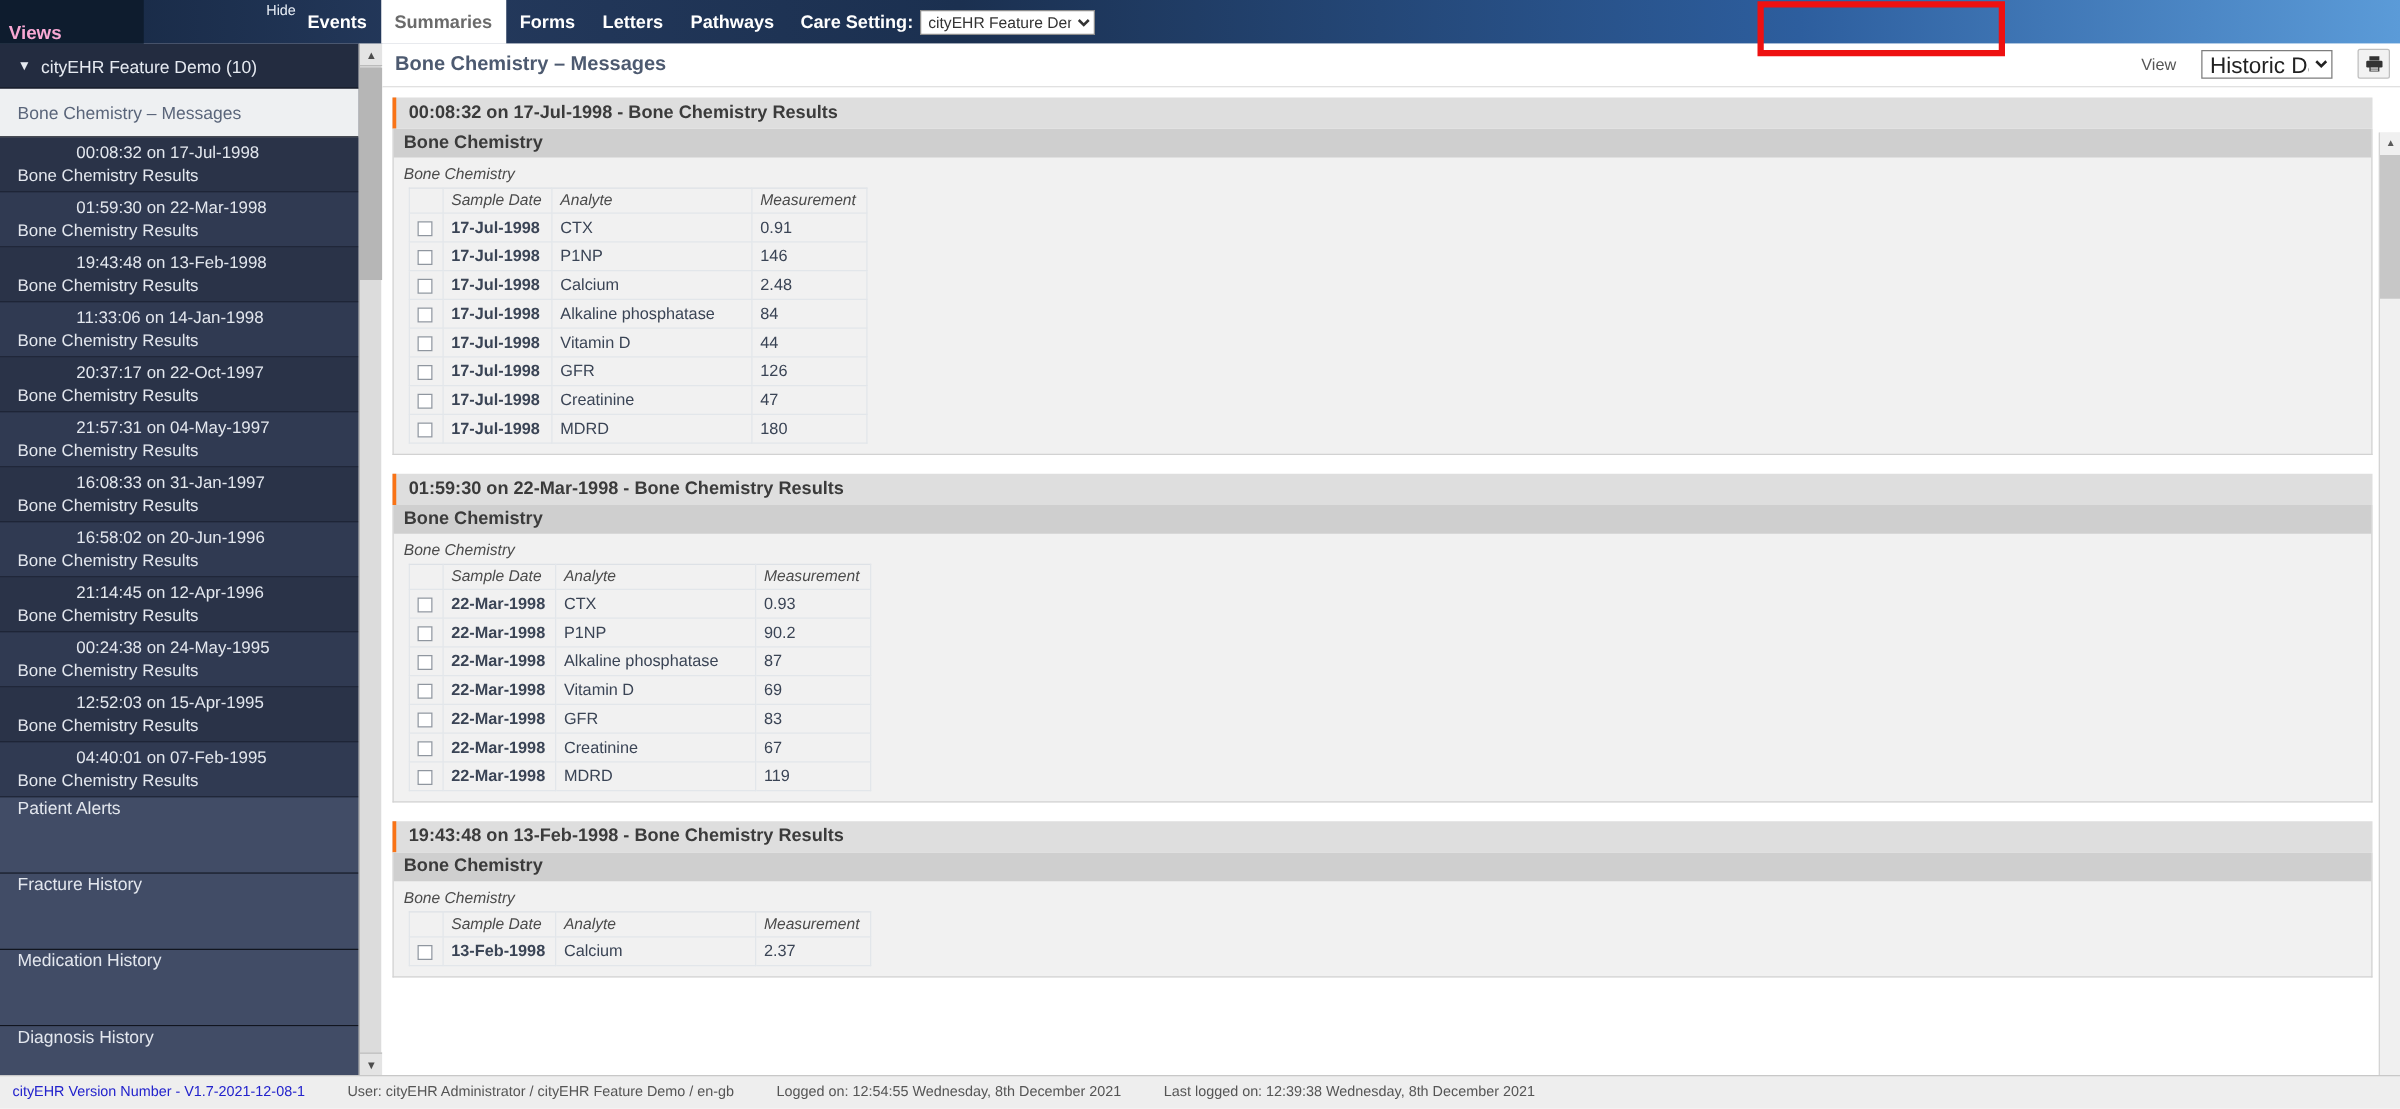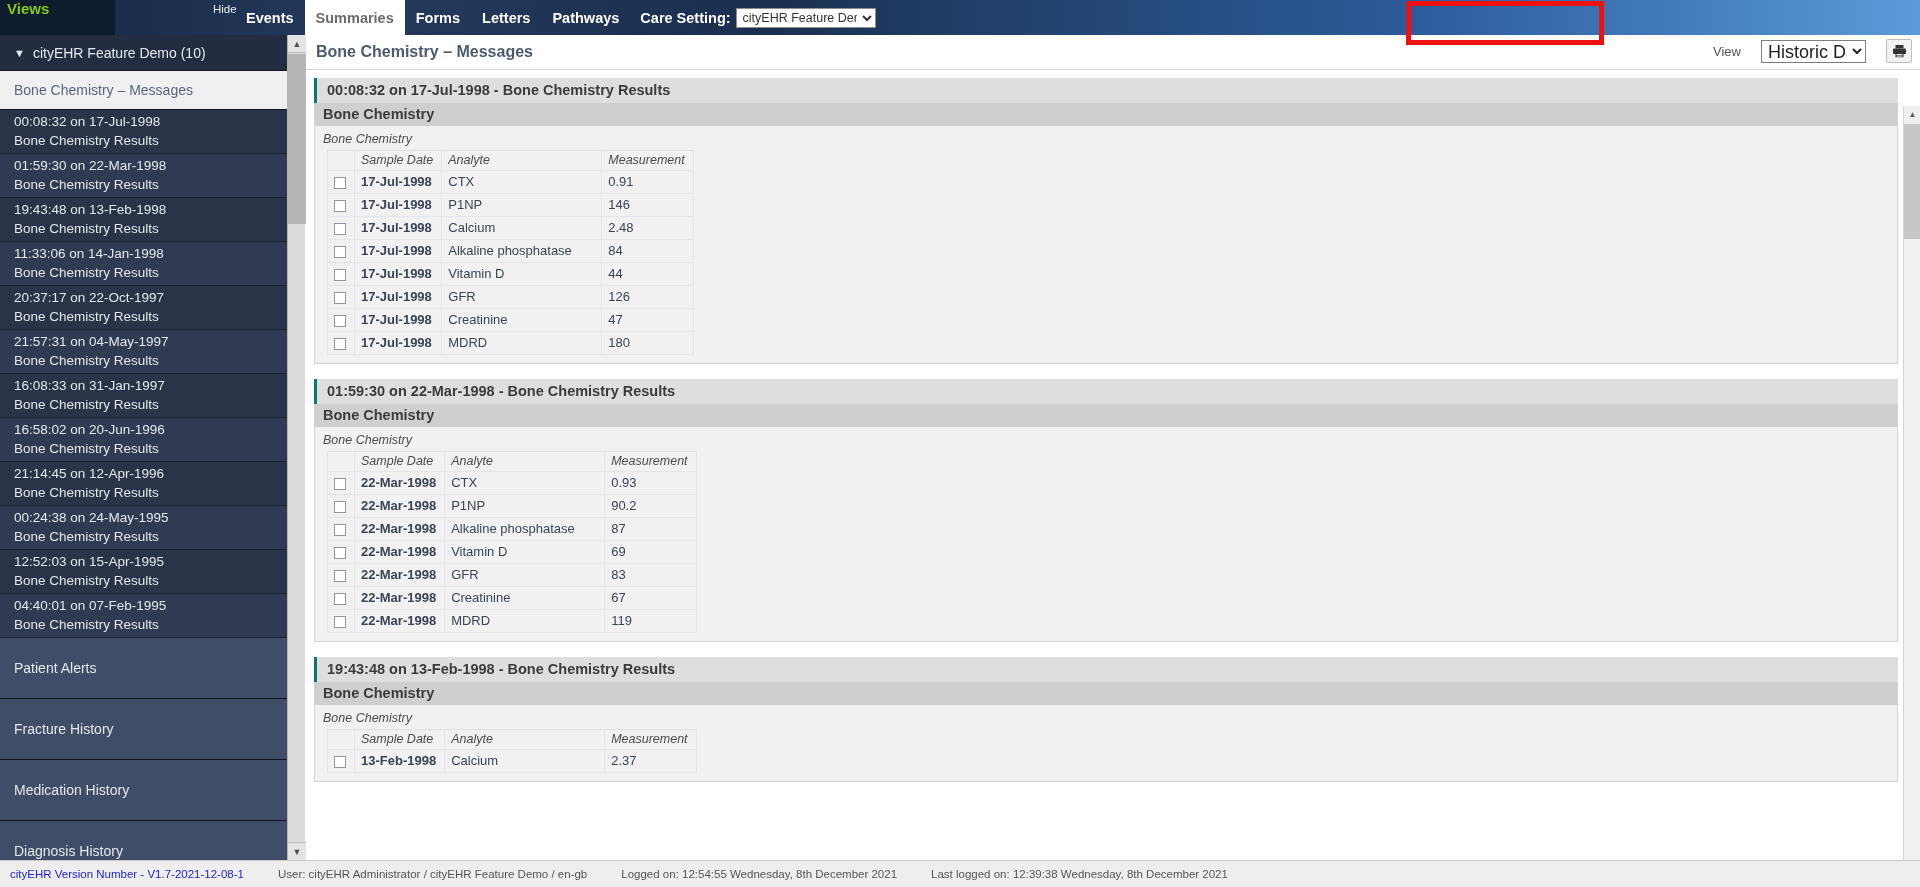--- a/index.html
+++ b/index.html
@@ -15,23 +15,23 @@
   #topbar {
     position: absolute; top: 0; left: 0;
     width: 1920px; height: 35px;
     background: linear-gradient(to right, #16283f 0%, #1d3category 0%, #1e3careful 0%);
     background: linear-gradient(to right, #152640 0%, #24395c 18%, #1b3050 40%, #2d5e9e 75%, #5b9bd8 100%);
     display: flex; align-items: stretch;
   }
   #views-tab {
     width: 115px; height: 35px;
     background: #0e1c2e;
-    color: #84cc16;
+    color: #f9a8d4;
     font-size: 15px; font-weight: bold;
-    display: flex; align-items: flex-start;
+    display: flex; align-items: flex-end;
     padding-left: 7px;
   }
   #topnav-spacer { flex: 0 0 120px; }
   #hide-btn {
     position: absolute; left: 213px; top: 3px;
     color: #e8eef6; font-size: 11.5px;
     line-height: 12px;
     cursor: pointer;
   }
   .nav-tab {
@@ -92,25 +92,25 @@
     border-bottom: 1px solid #11151f;
   }
   .side-event {
     padding: 2px 0 3px 14px;
     border-bottom: 1px solid #1b2232;
     color: #e3e7ee;
     cursor: pointer;
     background: #2a3348;
   }
   .side-event:nth-child(even) { background: #303a52; }
-  .side-event .ev-time { font-size: 13.5px; line-height: 19px; }
+  .side-event .ev-time { font-size: 13.5px; line-height: 19px; margin-left: 47px; }
   .side-event .ev-name { font-size: 13.5px; line-height: 19px; }
   .side-link {
     height: 61px;
-    display: flex; align-items: center;
+    display: flex; align-items: flex-start;
     padding-left: 14px;
     color: #e3e7ee;
     font-size: 14px;
     border-bottom: 1px solid #11151f;
     background: #414c66;
     cursor: pointer;
   }
   
   #side-scroll {
     position: absolute; top: 35px; left: 287px;
@@ -189,21 +189,21 @@
     background: #ffffff;
     overflow: hidden;
   }
   #content-inner {
     padding: 8px 22px 0 8px;
   }
 
   .event-block { margin-bottom: 15px; }
   .event-head {
     background: #dedede;
-    border-left: 3px solid #0f766e;
+    border-left: 3px solid #f97316;
     color: #3b3b3b;
     font-size: 14.5px; font-weight: bold;
     padding: 4px 0 5px 10px;
   }
   .event-body {
     border: 1px solid #d2d2d2;
     border-top: none;
     background: #f1f1f1;
     padding: 0 0 8px 0;
   }

